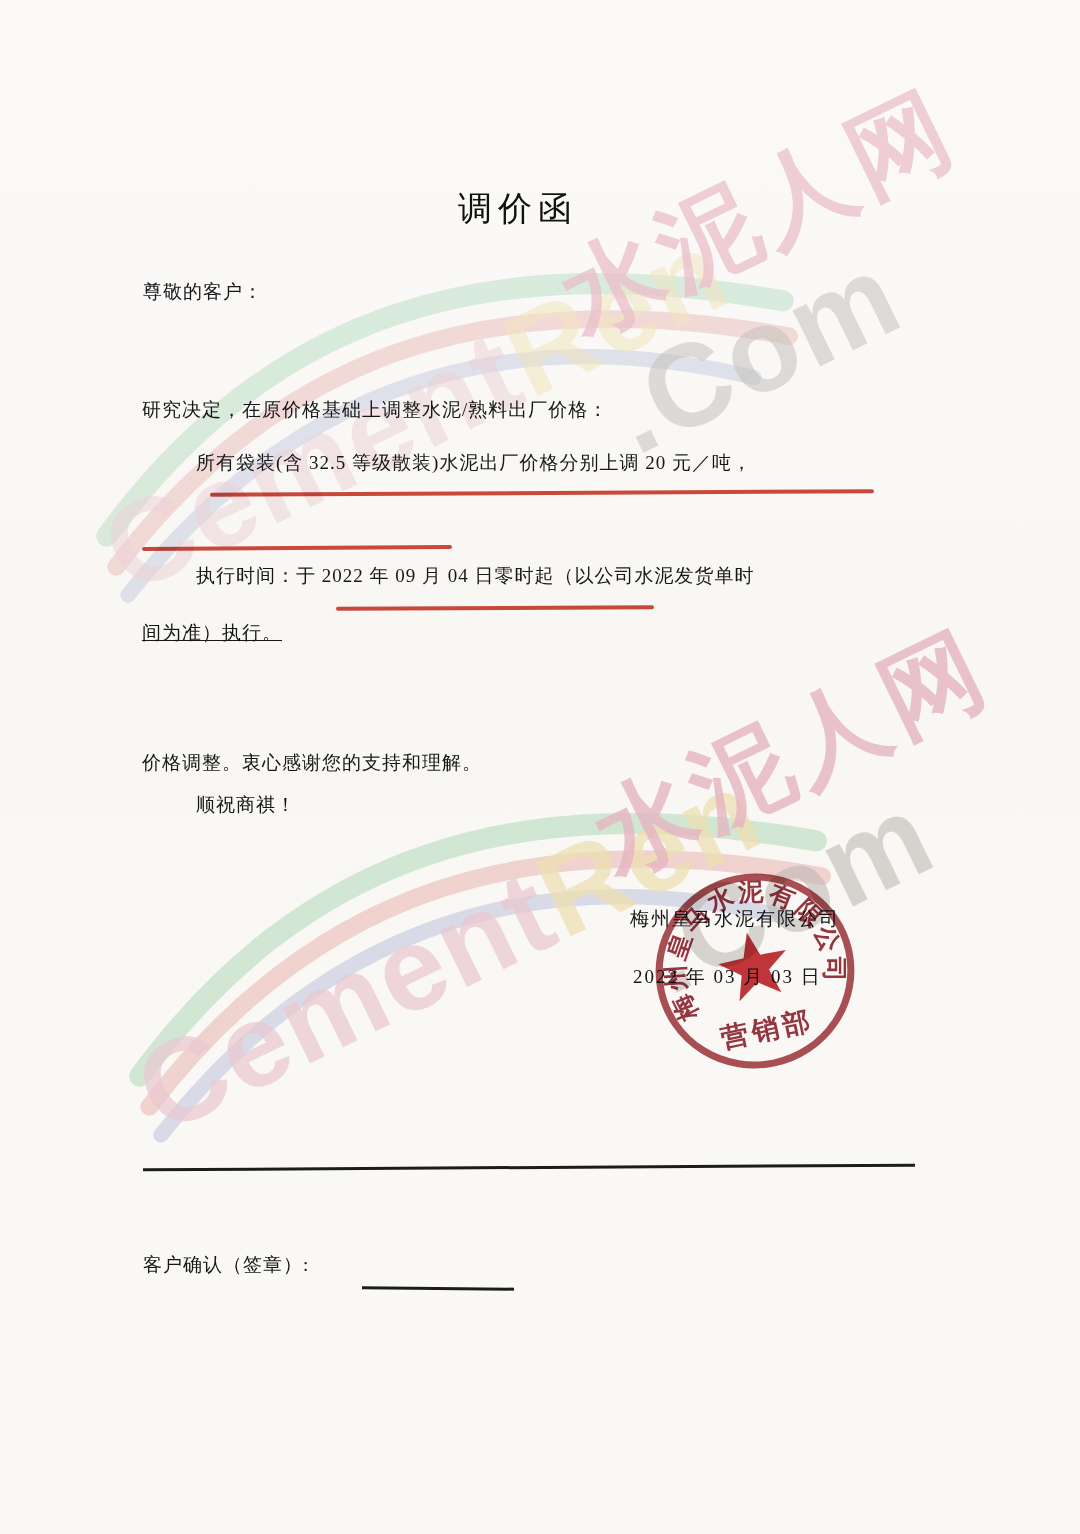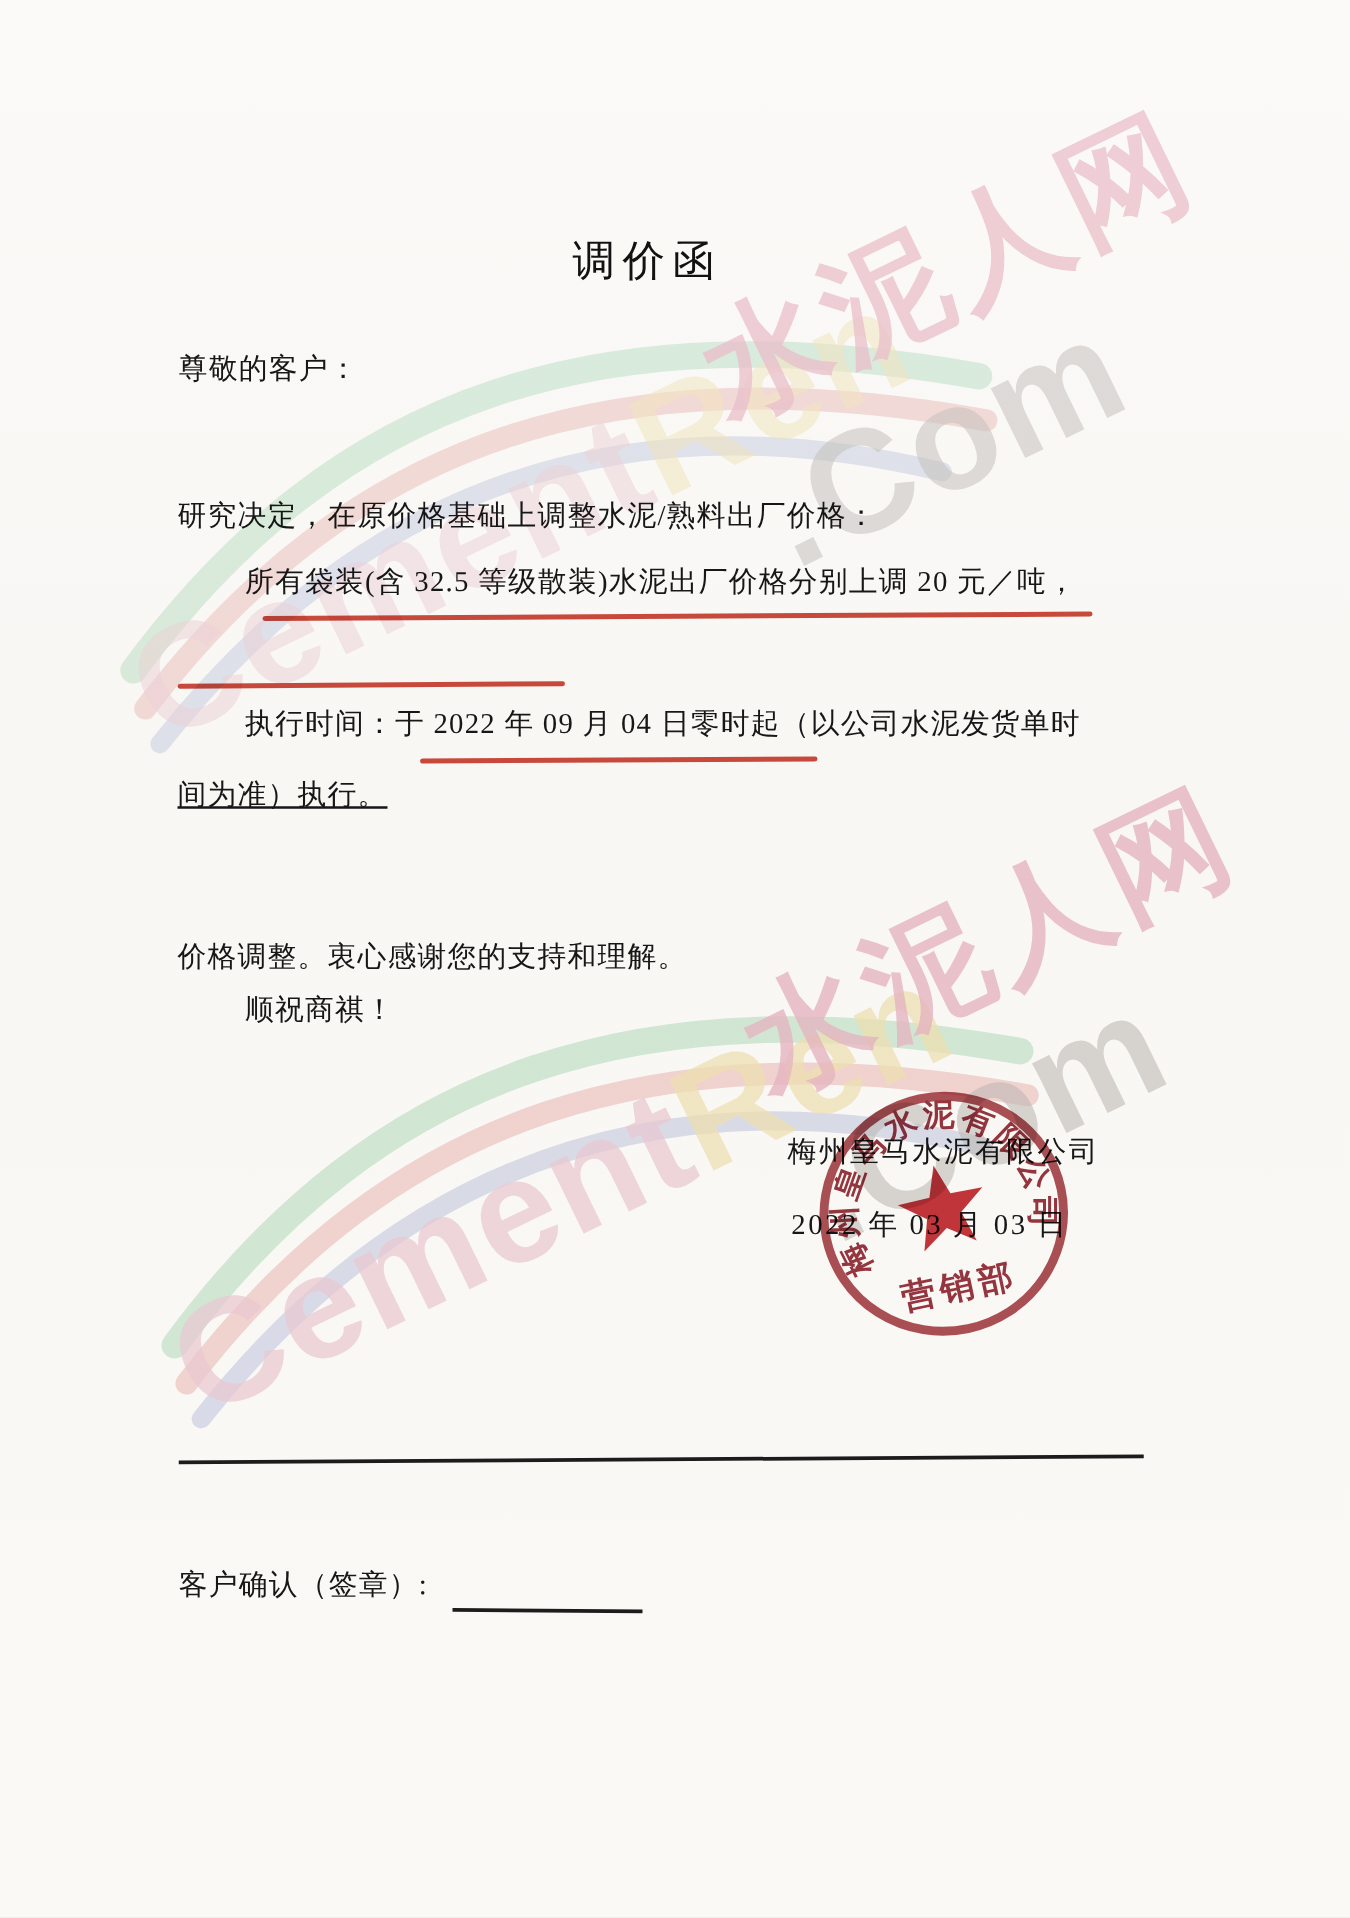--- a/index.html
+++ b/index.html
@@ -4,21 +4,21 @@
 <style>
   html,body { margin:0; padding:0; background:#e8e8e8; }
   .page {
     position:relative; width:1080px; height:1534px; margin:0 auto;
     background:linear-gradient(180deg,#fbfaf8 0%, #f8f7f4 40%, #faf9f6 100%);
     overflow:hidden;
     font-family:"Liberation Serif","DejaVu Serif",serif;
     color:#1b1b1b;
   }
   .line {
-    position:absolute; font-size:23px; letter-spacing:1px;
+    position:absolute; font-size:19px; letter-spacing:1px;
     white-space:nowrap; line-height:1.2; color:#171717; z-index:2;text-align:center;
   }
   .doc-title {
     position:absolute; left:458px; top:186px; font-size:34px; font-weight:normal;
     letter-spacing:6px; color:#121212; z-index:2; white-space:nowrap;
   }
   .redline {
     position:absolute; height:4px; background:#c23a2a; border-radius:2px;
     z-index:2; opacity:.92;
   }

